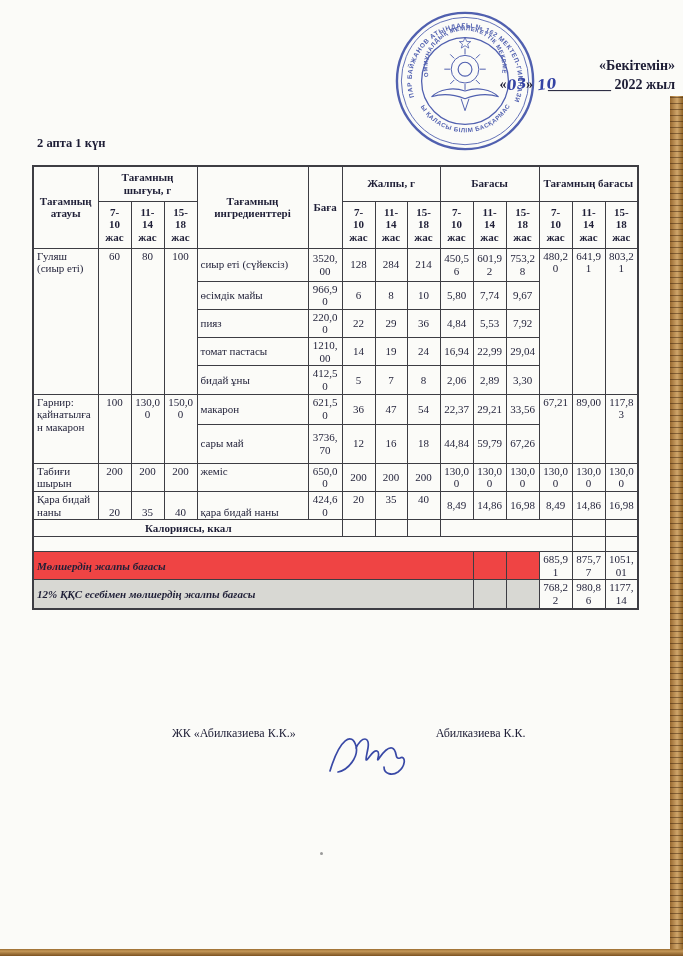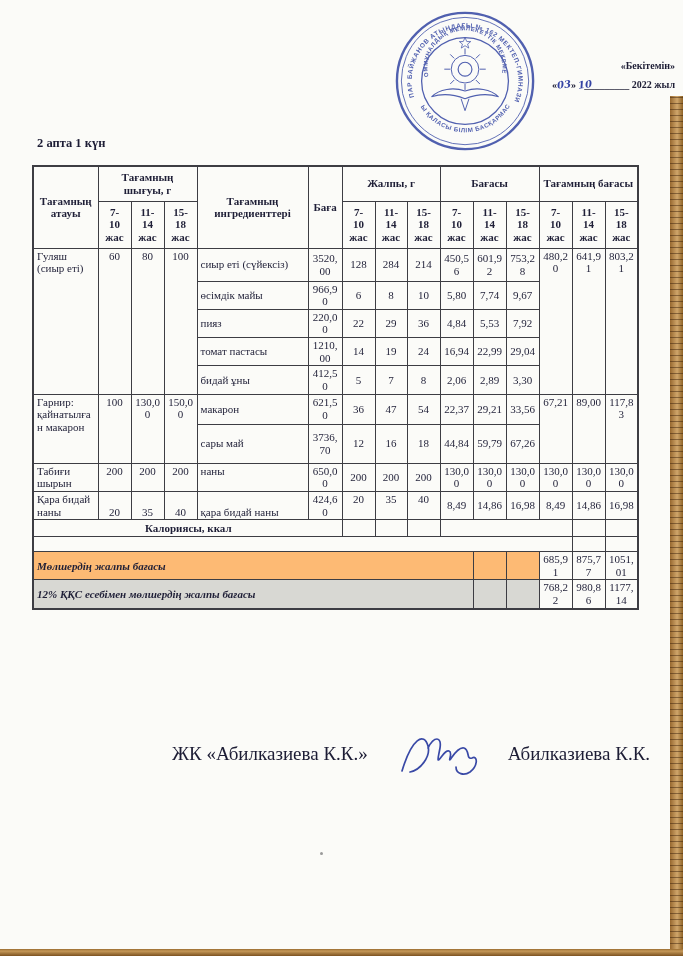--- a/index.html
+++ b/index.html
@@ -23,21 +23,21 @@
   }
   
   #stamp{
     position:absolute;left:388px;top:8px;width:158px;height:150px;
     mix-blend-mode:multiply;opacity:.92;filter:blur(.2px);
   }
   #stamp svg{width:100%;height:100%;}
   
   #approval{
     position:absolute;top:56px;right:8px;width:268px;
-    text-align:right;font-size:10px;font-weight:bold;line-height:19px;
+    text-align:right;font-size:14px;font-weight:bold;line-height:19px;
     color:#1d1d35;
   }
   .hand{
     font-style:italic;color:#3443a4;display:inline-block;
     transform:rotate(-7deg);font-family:"DejaVu Serif",serif;font-weight:bold;
   }
   .sig-inline{vertical-align:-6px;margin:0 2px;}
   
   #page-label{
     position:absolute;left:37px;top:136px;font-size:12.5px;font-weight:bold;color:#1d1d35;
@@ -56,25 +56,25 @@
   #menu-table{border:2px solid #3d3d43;}
   #menu-table th{font-weight:bold;}
   .pre{white-space:pre-line;}
   .vt{vertical-align:top !important;}
   .vb{vertical-align:bottom !important;}
   .tl{text-align:left !important;padding-left:3px !important;}
   .lbl-b{font-weight:bold;text-align:right;padding-left:3px !important;}
   .lbl-bi{font-weight:bold;font-style:italic;text-align:left !important;padding-left:3px !important;}
   .b{font-weight:normal;}
   .shade{background:#d8d8d3;}
-  .shade-light{background:#fdba74;}
+  .shade-light{background:#ef4444;}
   
   #footer-sign{
-    position:absolute;left:172px;top:726px;display:flex;align-items:center;gap:26px;
-    font-size:19px;color:#1d1d35;
+    position:absolute;left:172px;top:726px;display:flex;gap:26px;
+    font-size:12px;color:#1d1d35;
   }
   #speck{position:absolute;left:320px;top:852px;width:3px;height:3px;background:#9a9a9a;border-radius:50%;}
   .ink{stroke:#3949a6;fill:none;stroke-linecap:round;stroke-linejoin:round;}
 </style>
 </head>
 <body>
 
 <div class="wood" id="wood-right"></div>
 <div class="wood" id="wood-bottom"></div>
 
@@ -278,21 +278,21 @@
       <td>44,84</td>
       <td>59,79</td>
       <td>67,26</td>
     </tr>
 
     <tr style="height:27px">
       <td class="vt tl">Табиғи шырын</td>
       <td class="vt">200</td>
       <td class="vt">200</td>
       <td class="vt">200</td>
-      <td class="tl vt">наны</td>
+      <td class="tl vt">жеміс</td>
       <td>650,00</td>
       <td>200</td>
       <td>200</td>
       <td>200</td>
       <td>130,00</td>
       <td>130,00</td>
       <td>130,00</td>
       <td>130,00</td>
       <td>130,00</td>
       <td>130,00</td>

